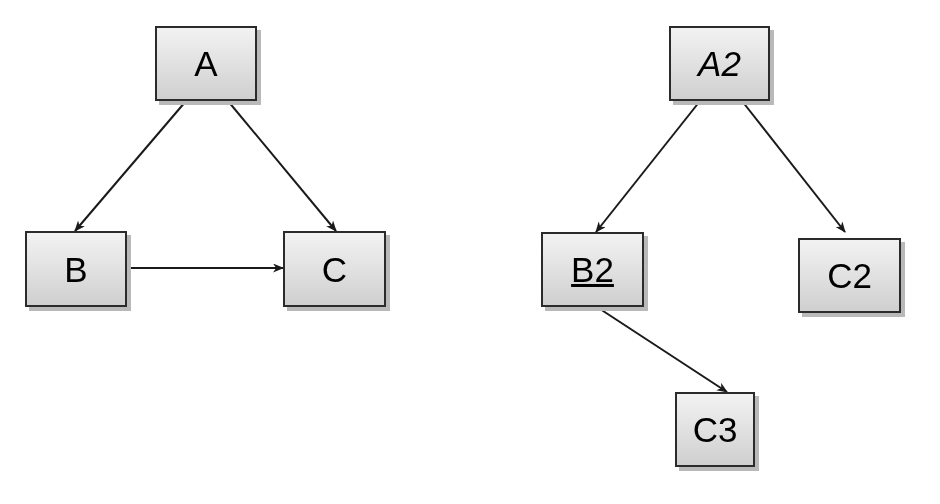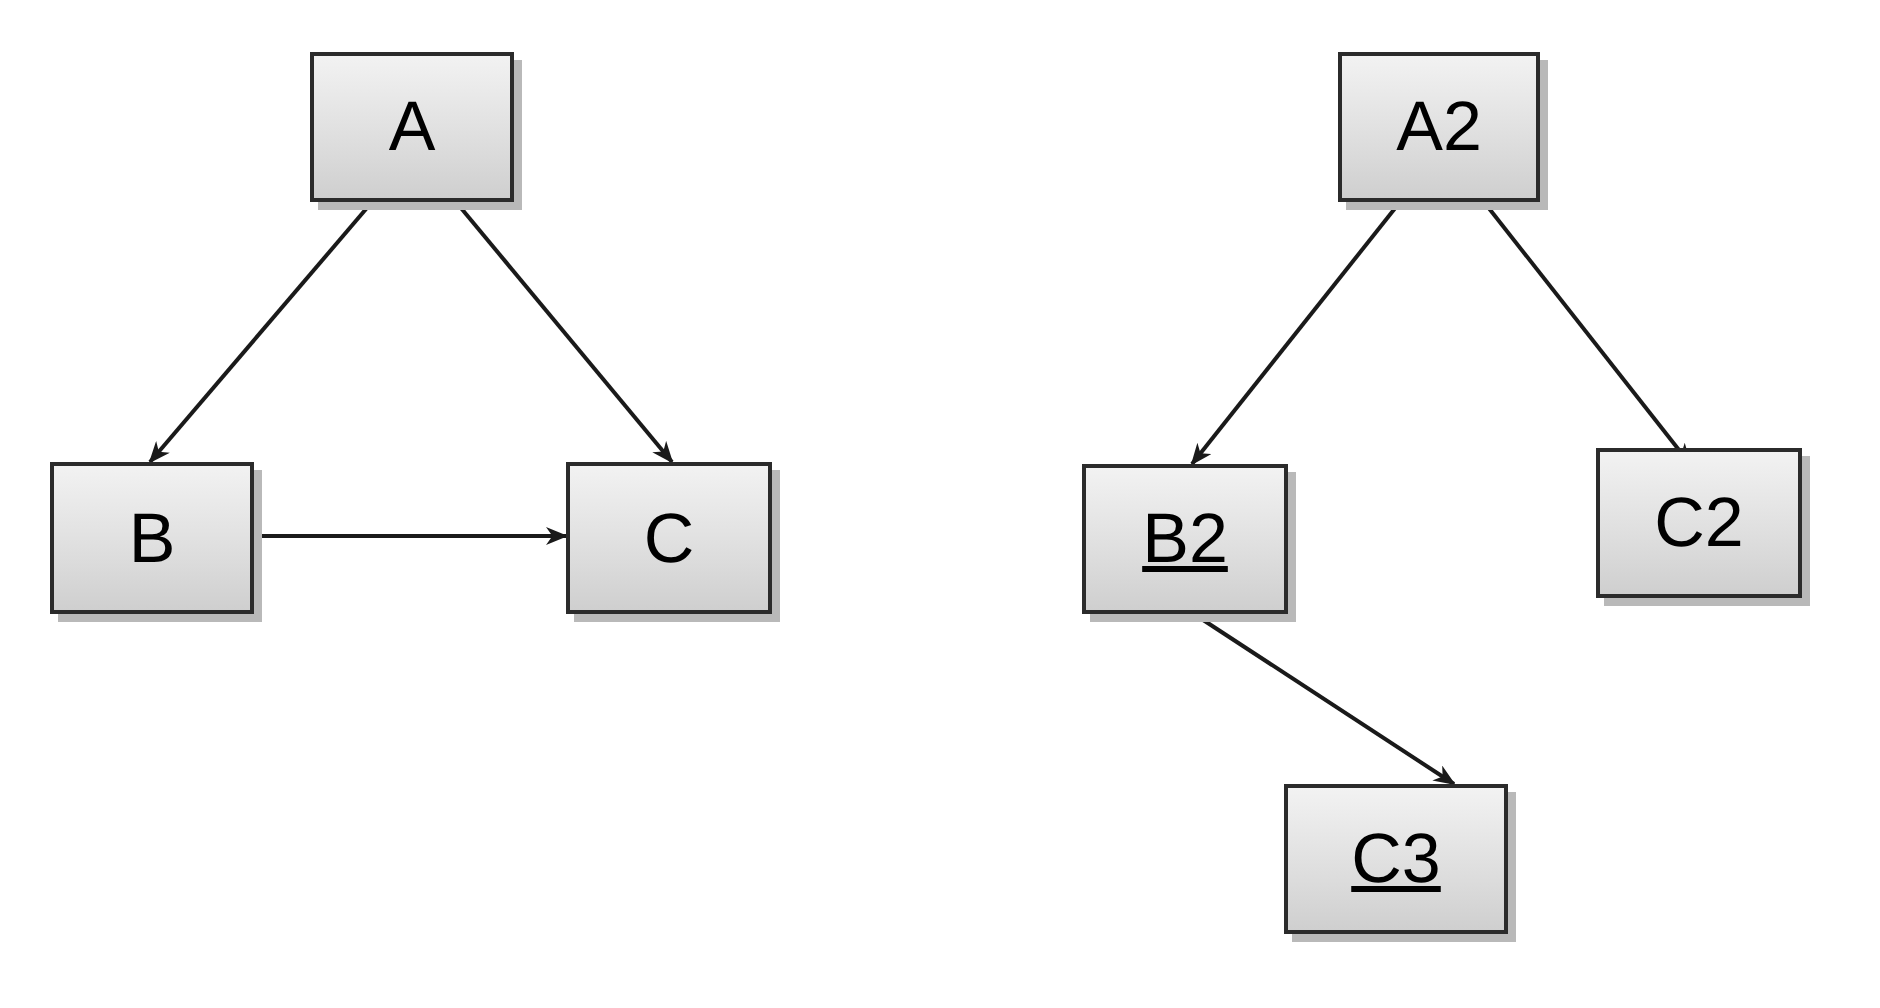--- a/index.html
+++ b/index.html
@@ -70,27 +70,27 @@
   <div id="nodes">
       <div class="node" style="left: 155px; top: 26px; width: 102px; height: 75px;">
         <span class="node-label">A</span>
       </div>
       <div class="node" style="left: 25px; top: 231px; width: 102px; height: 76px;">
         <span class="node-label">B</span>
       </div>
       <div class="node" style="left: 283px; top: 231px; width: 103px; height: 76px;">
         <span class="node-label">C</span>
       </div>
-      <div class="node" style="left: 669px; top: 26px; width: 101px; height: 75px;">
+      <div class="node" style="left: 669px; top: 26px; width: 101px; height: 75px; font-style: italic;">
         <span class="node-label">A2</span>
       </div>
       <div class="node" style="left: 541px; top: 232px; width: 103px; height: 75px; text-decoration: underline;">
         <span class="node-label">B2</span>
       </div>
-      <div class="node" style="left: 798px; top: 224px; width: 103px; height: 75px;">
+      <div class="node" style="left: 798px; top: 238px; width: 103px; height: 75px;">
         <span class="node-label">C2</span>
       </div>
-      <div class="node" style="left: 642px; top: 392px; width: 112px; height: 75px; text-decoration: underline;">
+      <div class="node" style="left: 675px; top: 392px; width: 80px; height: 75px;">
         <span class="node-label">C3</span>
       </div>
     </div>
 
 </div>
 
 </body></html>

